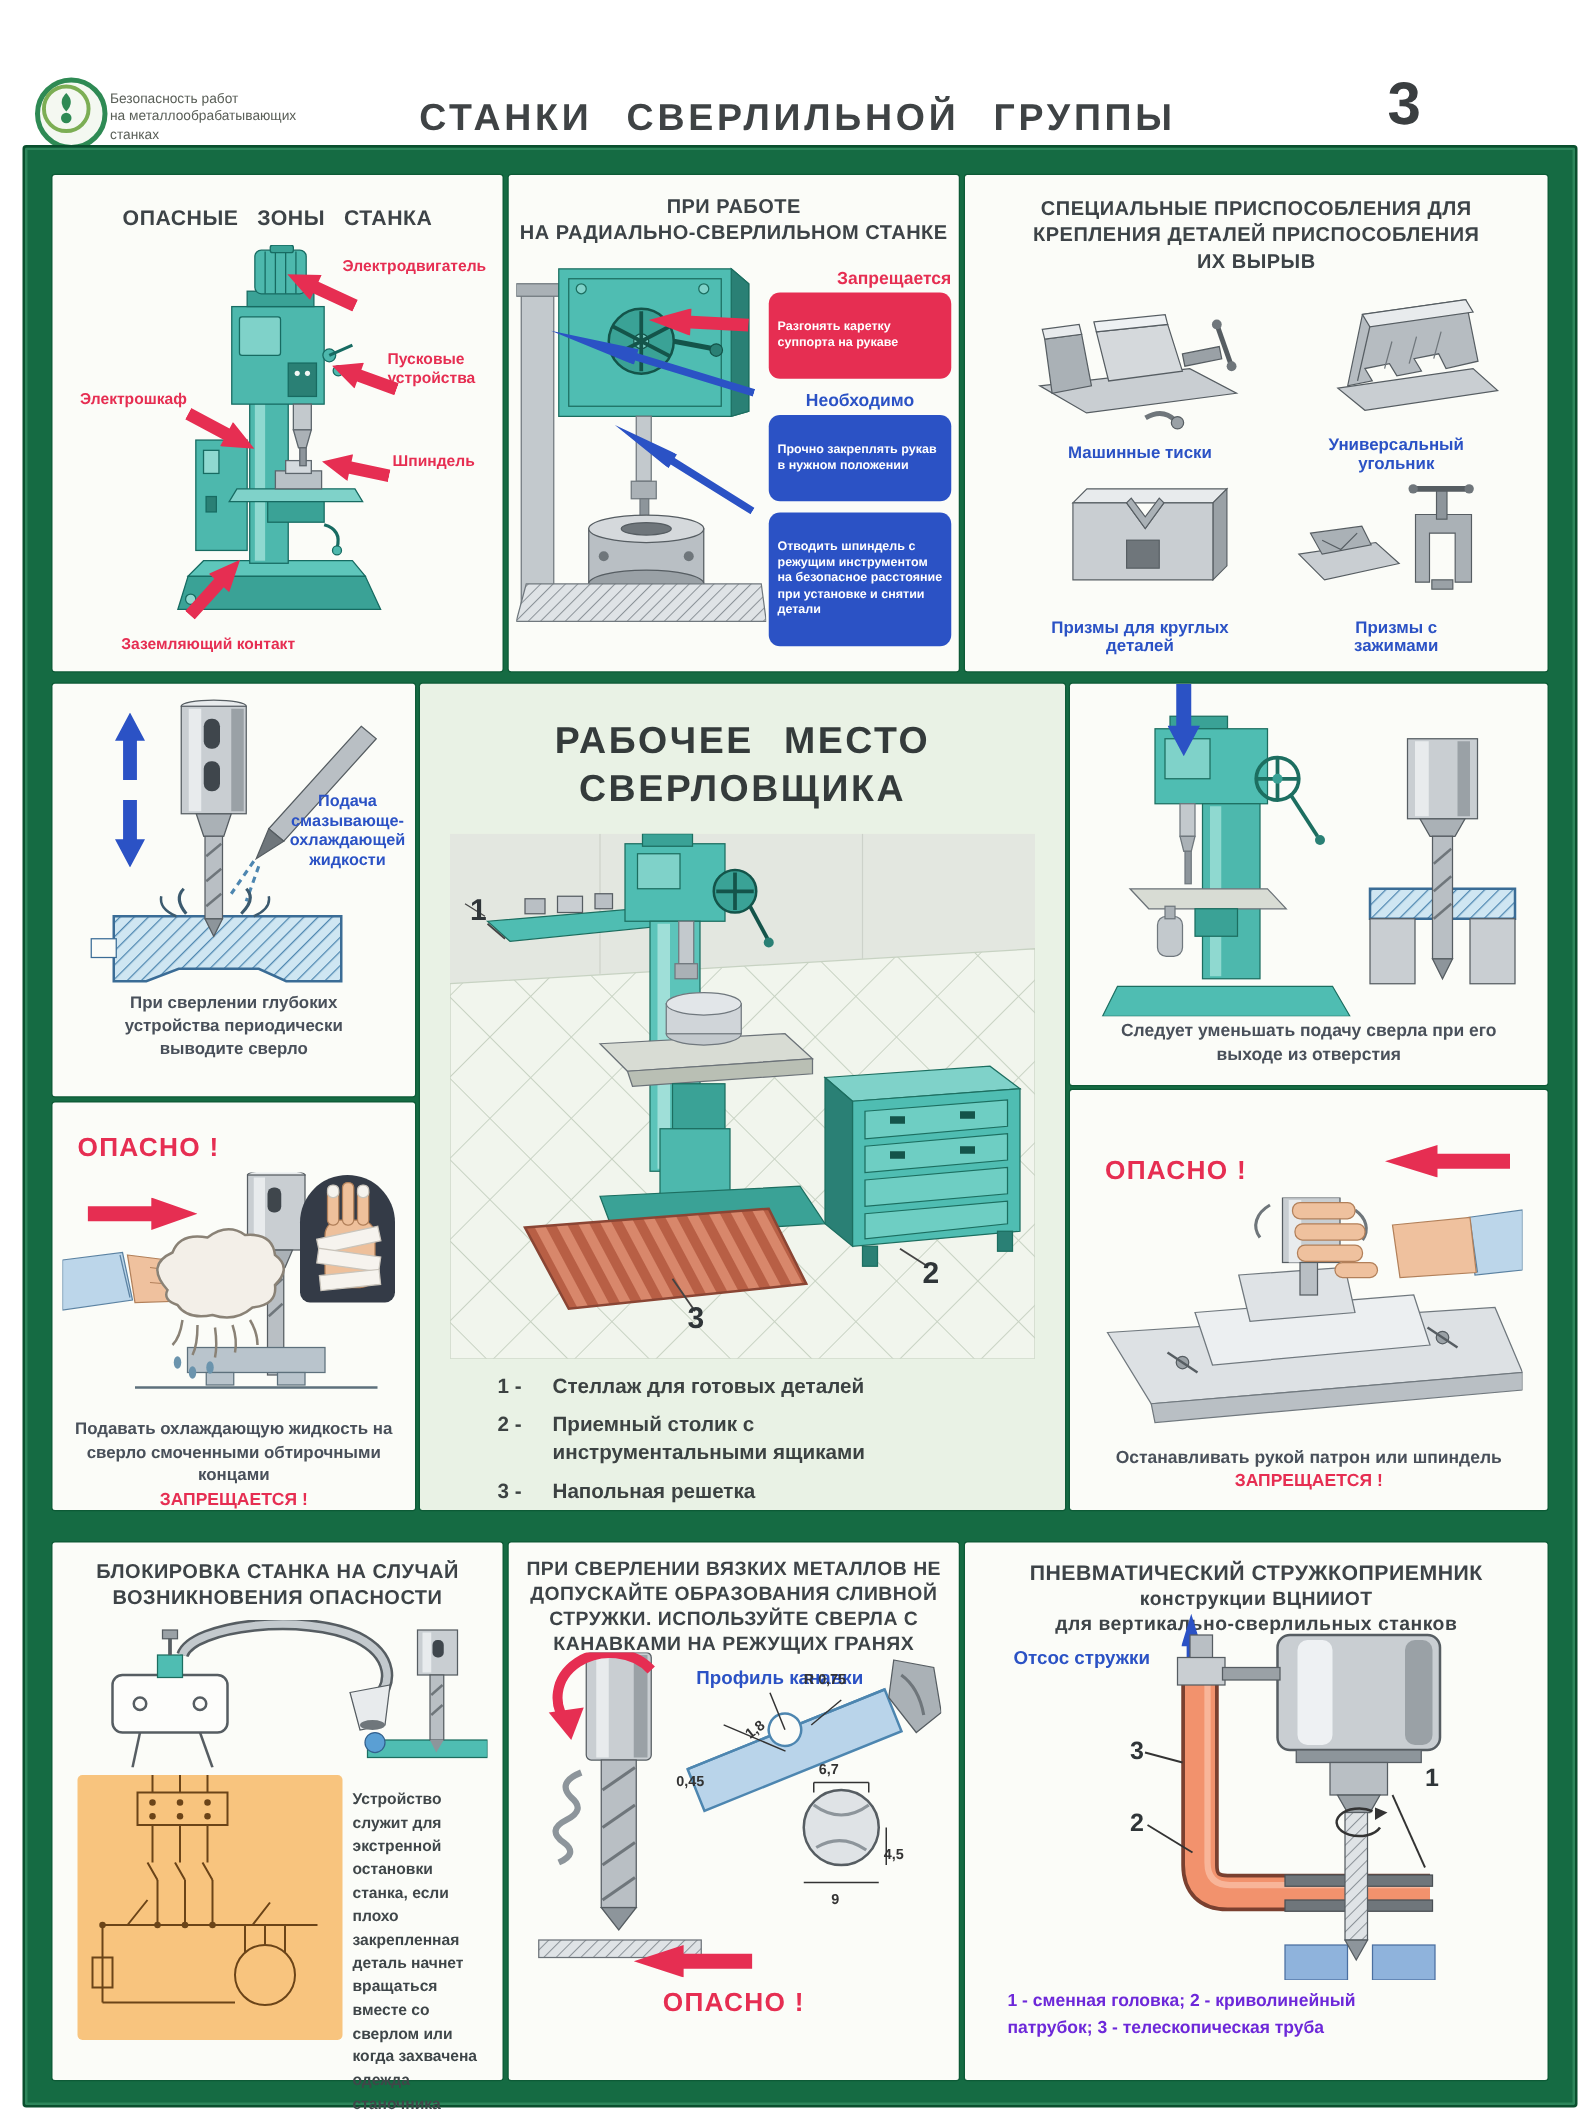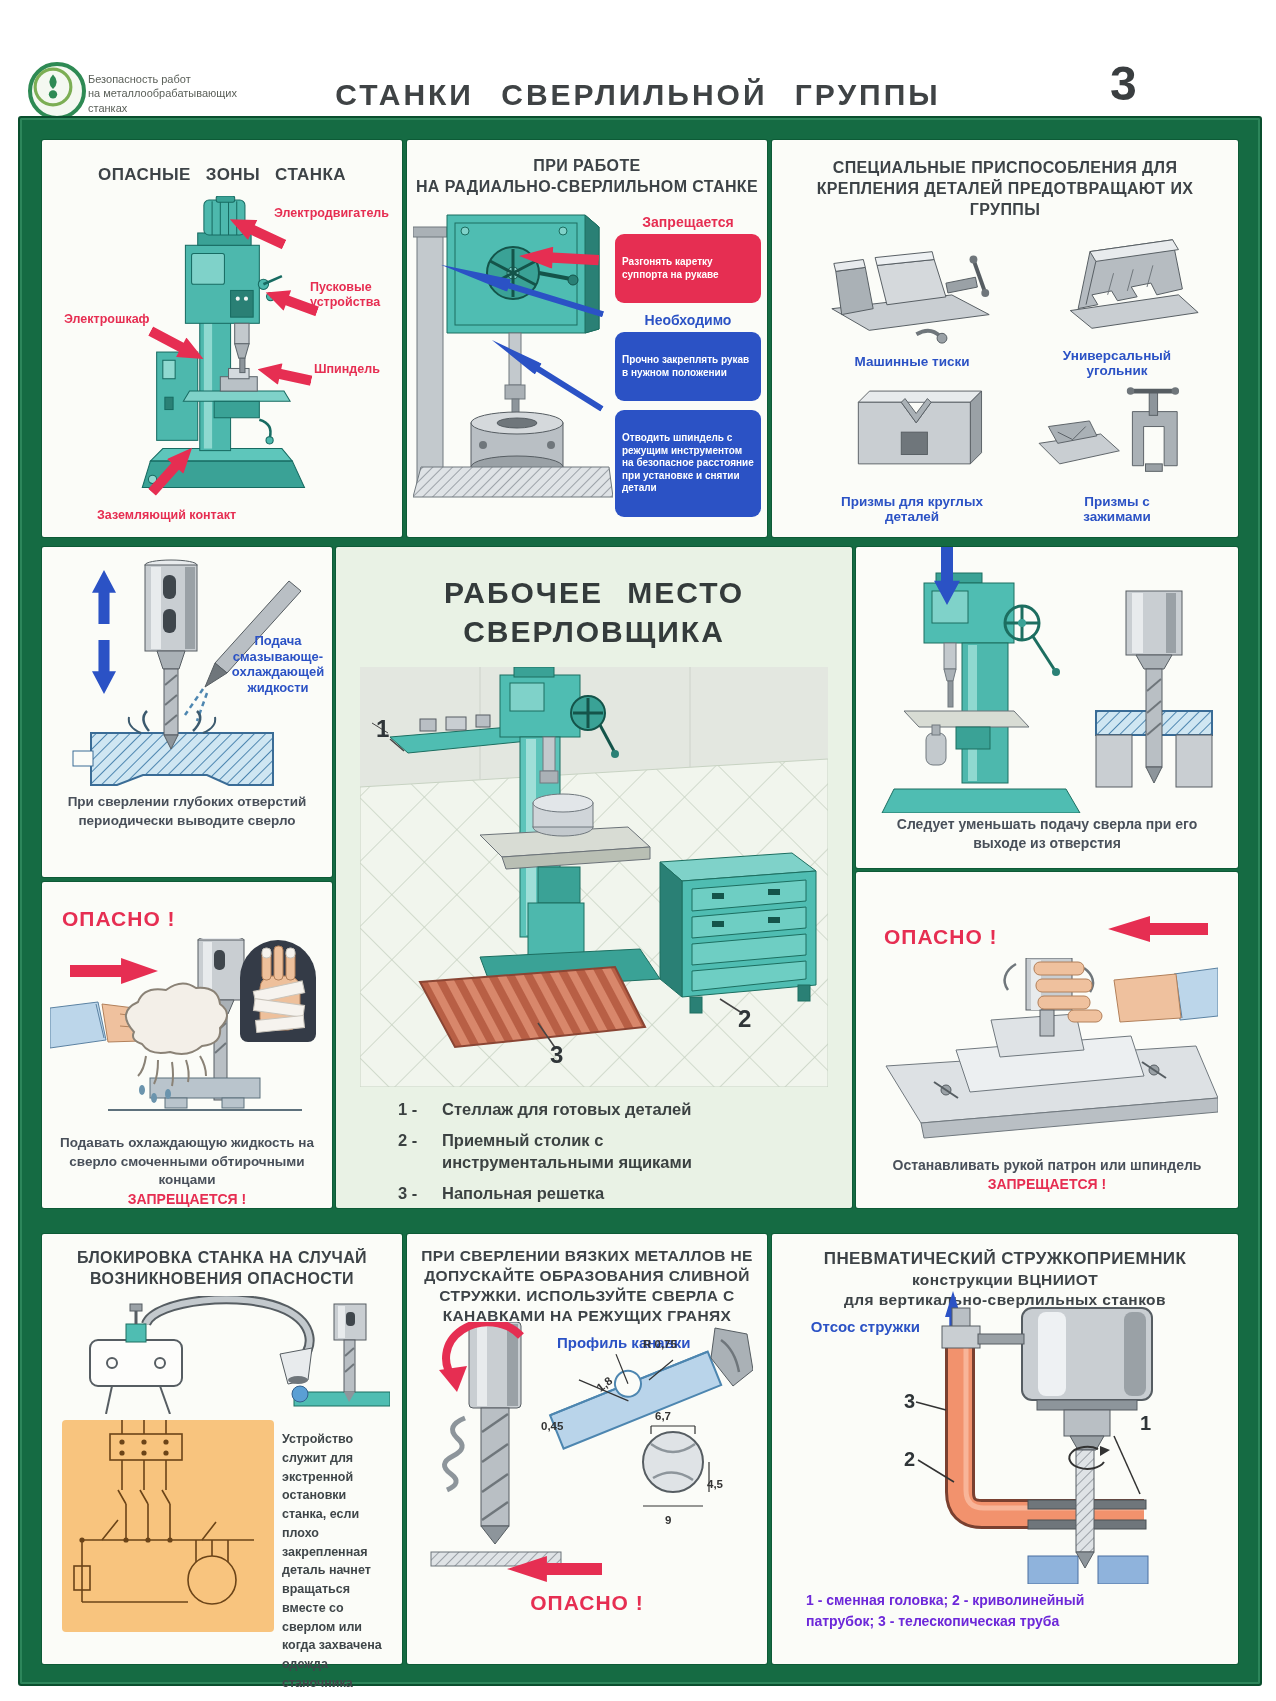--- a/index.html
+++ b/index.html
@@ -156,38 +156,38 @@
       <rect x="92" y="176" width="20" height="14" fill="#aab1b6" stroke="#70787e"></rect>
       <rect x="99" y="190" width="7" height="18" fill="#8d959b" stroke="#70787e"></rect>
       <rect x="58" y="214" width="92" height="44" fill="#b9bfc4" stroke="#565d62"></rect>
       <ellipse cx="104" cy="214" rx="46" ry="11" fill="#d5d9dc" stroke="#565d62"></ellipse>
       <ellipse cx="104" cy="214" rx="20" ry="5" fill="#6f767b" stro="" stroke="#565d62"></ellipse>
       <ellipse cx="104" cy="258" rx="46" ry="11" fill="#9aa1a6" stroke="#565d62"></ellipse>
       <circle cx="70" cy="236" r="4" fill="#6f767b"></circle>
         <circle cx="138" cy="236" r="4" fill="#6f767b"></circle>
       <polygon points="8,258 196,258 200,288 0,288" fill="url(#hatchG)" stroke="#70787e"></polygon>
     </svg>
-    <div class="lbl red" style="left:208px;top:74px;width:146px;text-align:center;font-size:14px;">Запрещается</div>
+    <div class="lbl red" style="left:208px;top:74px;width:146px;text-align:right;font-size:14px;">Запрещается</div>
     <div class="box rbg" style="left:208px;top:94px;width:132px;">Разгонять каретку суппорта на рукаве</div>
     <div class="lbl blue" style="left:208px;top:172px;width:146px;text-align:center;font-size:14px;">Необходимо</div>
     <div class="box bbg" style="left:208px;top:192px;width:132px;">Прочно закреплять рукав в нужном положении</div>
     <div class="box bbg" style="left:208px;top:270px;width:132px;">Отводить шпиндель с режущим инструментом на безопасное расстояние при установке и снятии детали</div>
     <svg class="arrow" viewBox="0 0 100 26" preserveAspectRatio="none" style="left:112px;top:107px;width:80px;height:22px;color:#e62e52;transform:rotate(183deg);">
         <use href="#arr"></use>
       </svg>
     <svg class="arrow" viewBox="0 0 100 26" preserveAspectRatio="none" style="left:30px;top:143px;width:170px;height:13px;color:#2b52c5;transform:rotate(197deg);">
         <use href="#arr"></use>
       </svg>
     <svg class="arrow" viewBox="0 0 100 26" preserveAspectRatio="none" style="left:75px;top:228px;width:130px;height:13px;color:#2b52c5;transform:rotate(212deg);">
         <use href="#arr"></use>
       </svg>
   </div>
 
   <div class="panel" style="left:752px;top:22px;width:466px;height:397px;">
-    <div class="ptitle" style="left:43px;top:18px;width:380px;font-size:16px;">СПЕЦИАЛЬНЫЕ ПРИСПОСОБЛЕНИЯ ДЛЯ КРЕПЛЕНИЯ ДЕТАЛЕЙ ПРЕДОТВРАЩАЮТ ИХ ГРУППЫ</div>
+    <div class="ptitle" style="left:43px;top:18px;width:380px;font-size:16px;">СПЕЦИАЛЬНЫЕ ПРИСПОСОБЛЕНИЯ ДЛЯ КРЕПЛЕНИЯ ДЕТАЛЕЙ ПРИСПОСОБЛЕНИЯ ИХ ВЫРЫВ</div>
     <div class="abs" style="left:50px;top:92px;width:180px;">
       <svg viewBox="0 0 175 120" style="width:180px;height:118px;">
         <polygon points="6,78 128,64 166,84 44,100" fill="#c9ced2" stroke="#565d62"></polygon>
         <polygon points="10,40 40,36 48,78 16,84" fill="#aab1b6" stroke="#565d62"></polygon>
         <polygon points="8,32 38,28 40,36 10,40" fill="#e8ebed" stroke="#565d62"></polygon>
         <polygon points="52,34 110,28 122,66 62,74" fill="#d5d9dc" stroke="#565d62"></polygon>
         <polygon points="50,26 108,20 110,28 52,34" fill="#eef1f3" stroke="#565d62"></polygon>
         <polygon points="122,52 152,46 154,56 124,62" fill="#9aa1a6" stroke="#565d62"></polygon>
         <line x1="150" y1="28" x2="162" y2="62" stroke="#565d62" stroke-width="4"></line>
         <circle cx="150" cy="28" r="4" fill="#6f767b"></circle>
@@ -260,21 +260,21 @@
       <path d="M84,176 q-14,-6 -12,-16" fill="none" stroke="#3c5a6e" stroke-width="2"></path>
       <path d="M146,176 q14,-6 12,-16" fill="none" stroke="#3c5a6e" stroke-width="2"></path>
     </svg>
     <svg class="arrow" viewBox="0 0 100 26" preserveAspectRatio="none" style="left:35px;top:38px;width:54px;height:24px;color:#2b52c5;transform:rotate(-90deg);">
         <use href="#arr"></use>
       </svg>
     <svg class="arrow" viewBox="0 0 100 26" preserveAspectRatio="none" style="left:35px;top:108px;width:54px;height:24px;color:#2b52c5;transform:rotate(90deg);">
         <use href="#arr"></use>
       </svg>
     <div class="lbl blue" style="left:186px;top:86px;width:100px;font-size:13px;text-align:center;">Подача смазывающе-охлаждающей жидкости</div>
-    <div class="cap" style="left:25px;top:246px;width:240px;font-size:13.5px;">При сверлении глубоких отверстий периодически выводите сверло</div>
+    <div class="cap" style="left:25px;top:246px;width:240px;font-size:13.5px;">При сверлении глубоких устройства периодически выводите сверло</div>
   </div>
 
   <div class="panel" style="left:22px;top:764px;width:290px;height:326px;">
     <div class="lbl red" style="left:20px;top:24px;font-size:21px;letter-spacing:1px;">ОПАСНО !</div>
     <svg class="arrow" viewBox="0 0 100 26" preserveAspectRatio="none" style="left:28px;top:76px;width:88px;height:26px;color:#e62e52;">
         <use href="#arr"></use>
       </svg>
     <svg class="abs" viewBox="0 0 274 178" style="left:8px;top:56px;width:274px;height:178px;">
       <ellipse cx="171" cy="2" rx="23" ry="4" fill="#e8ebed" stroke="#565d62"></ellipse>
       <rect x="148" y="2" width="46" height="60" fill="#c9ced2" stroke="#565d62"></rect>

